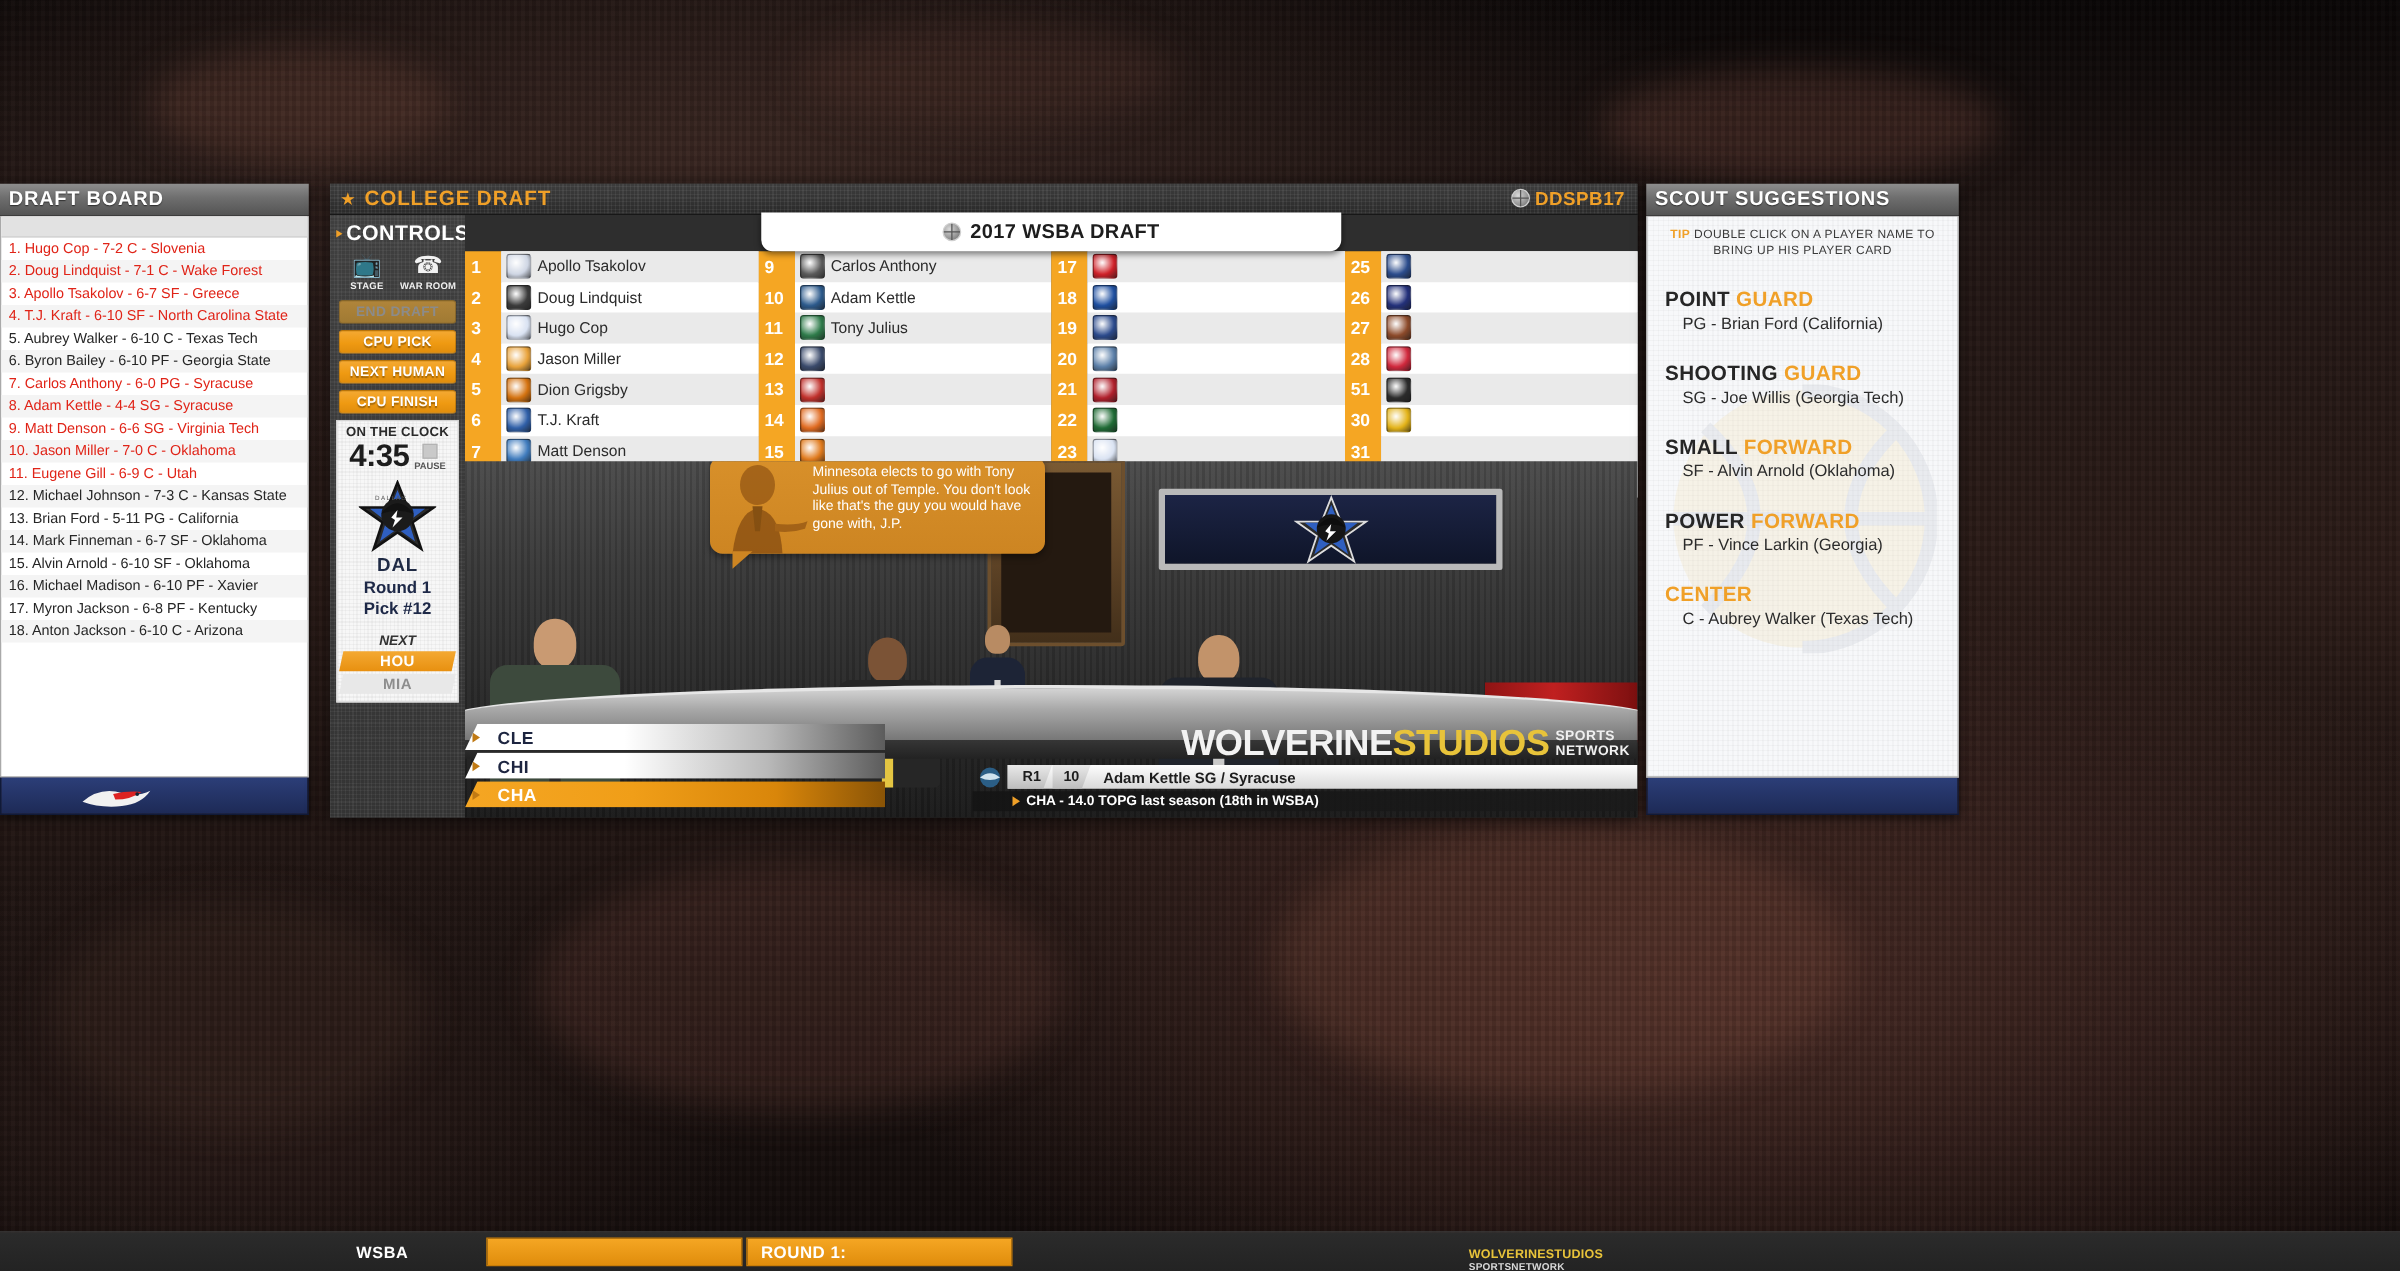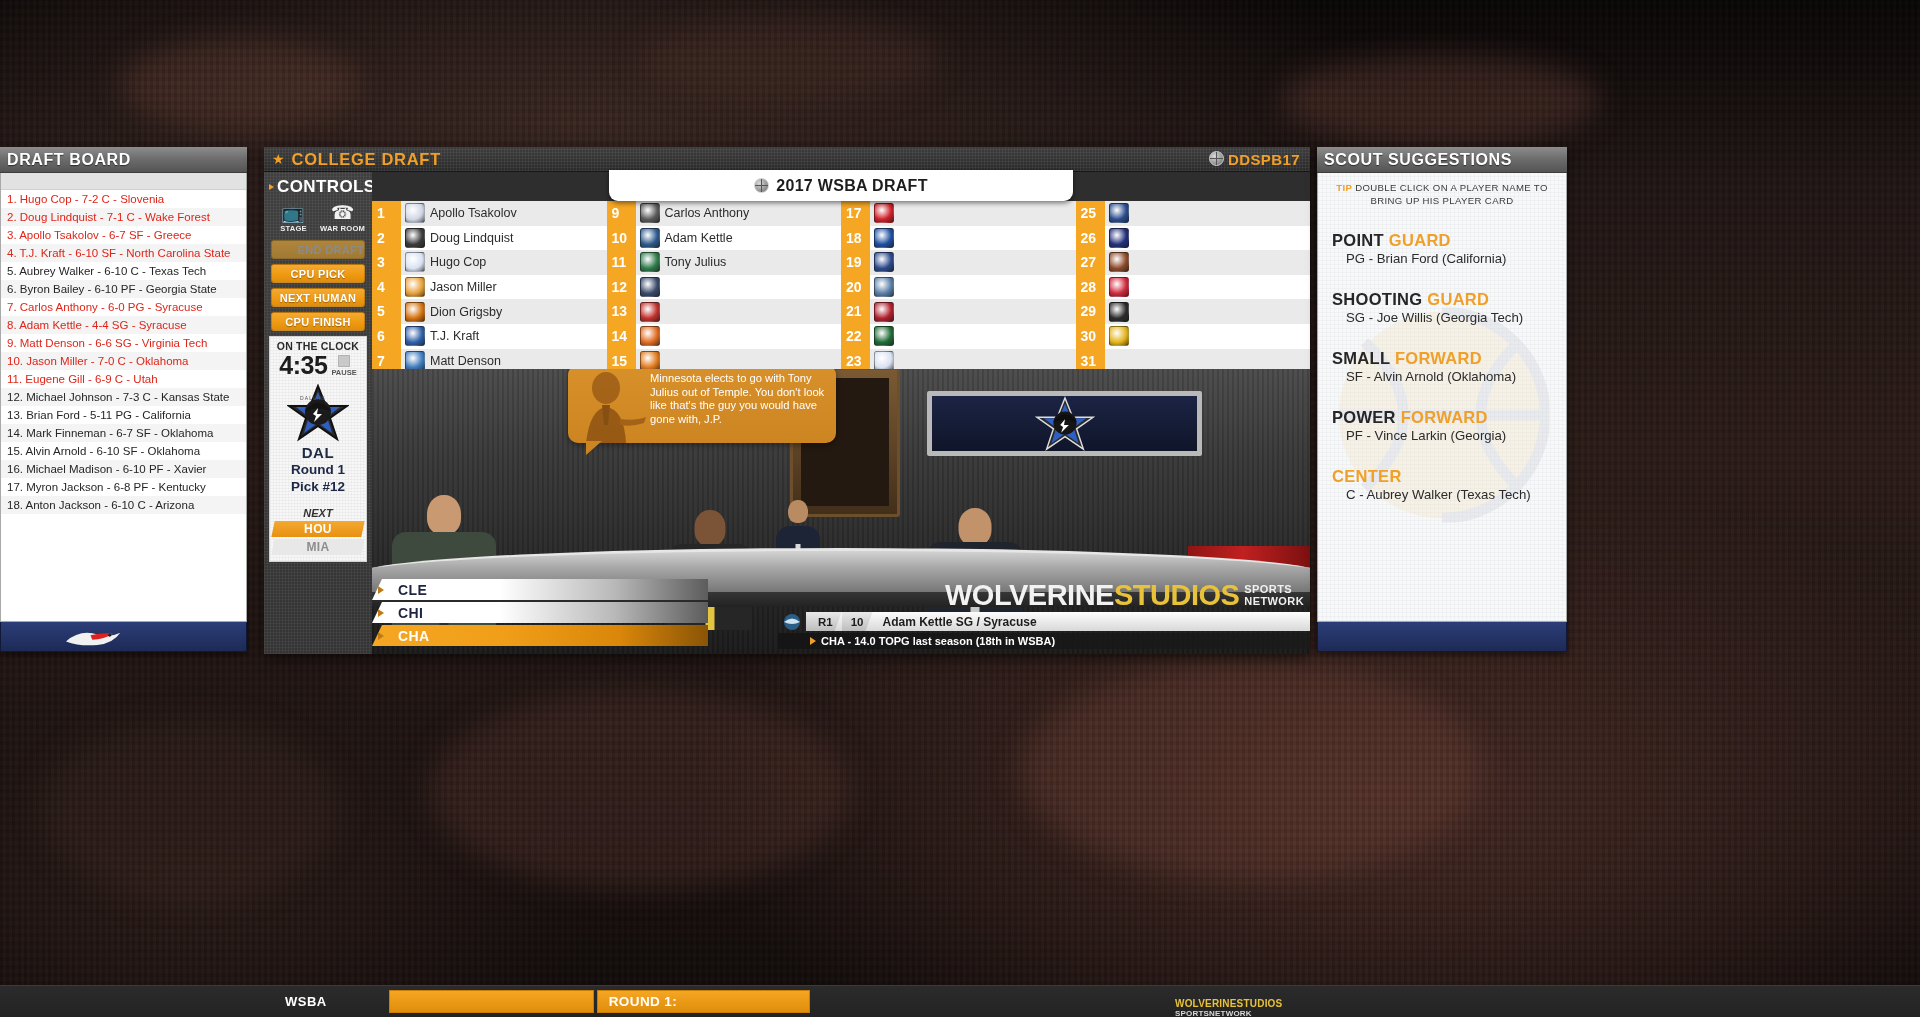--- a/index.html
+++ b/index.html
@@ -116,21 +116,21 @@
   .btn{
     display:block; width:94px; margin:0 auto 5px auto; height:19px; line-height:19px;
     text-align:center; font-size:11px; font-weight:bold; color:#fff;
     background:linear-gradient(180deg,#f4a932 0%,#ef9a12 55%,#e08d0c 100%);
     border-radius:3px; letter-spacing:.3px;
     text-shadow:0 1px 1px rgba(0,0,0,.35);
     border:1px solid rgba(0,0,0,.18);
   }
   .btn.disabled{
     background:linear-gradient(180deg,#b0853a 0%,#a07a33 100%);
-    color:#8b8b8b; text-shadow:none;text-align:right;
+    color:#8b8b8b; text-shadow:none;
   }
   #clock-card{
     width:98px; margin:3px auto 0 auto; background:#f7f7f7;
     border:1px solid #d4d4d4; padding:3px 2px 6px 2px;
     background-image:
       repeating-linear-gradient(0deg, rgba(0,0,0,.035) 0 1px, rgba(0,0,0,0) 1px 3px),
       repeating-linear-gradient(90deg, rgba(0,0,0,.03) 0 1px, rgba(0,0,0,0) 1px 3px);
     text-align:center;
   }
   #on-the-clock{ font-size:10.5px; font-weight:bold; color:#2b2b2b; letter-spacing:.2px;}
@@ -613,21 +613,21 @@
                 <span class="pk-name"></span>
               </div>
             </div>
           </div>
           <div class="pick-col">
             <div class="pk-nums">
               <div class="pk-num">25</div>
               <div class="pk-num">26</div>
               <div class="pk-num">27</div>
               <div class="pk-num">28</div>
-              <div class="pk-num">29</div>
+              <div class="pk-num">51</div>
               <div class="pk-num">30</div>
               <div class="pk-num">31</div>
               <div class="pk-num">32</div>
             </div>
             <div class="pk-rows">
               <div class="pk-row alt">
                 <span class="pk-logo" style="background: radial-gradient(circle at 38% 34%, rgb(255, 255, 255) 0%, rgb(43, 76, 140) 58%, rgb(27, 27, 27) 120%); border: 1px solid rgba(0, 0, 0, 0.25);"></span>
                 <span class="pk-name"></span>
               </div>
               <div class="pk-row">

